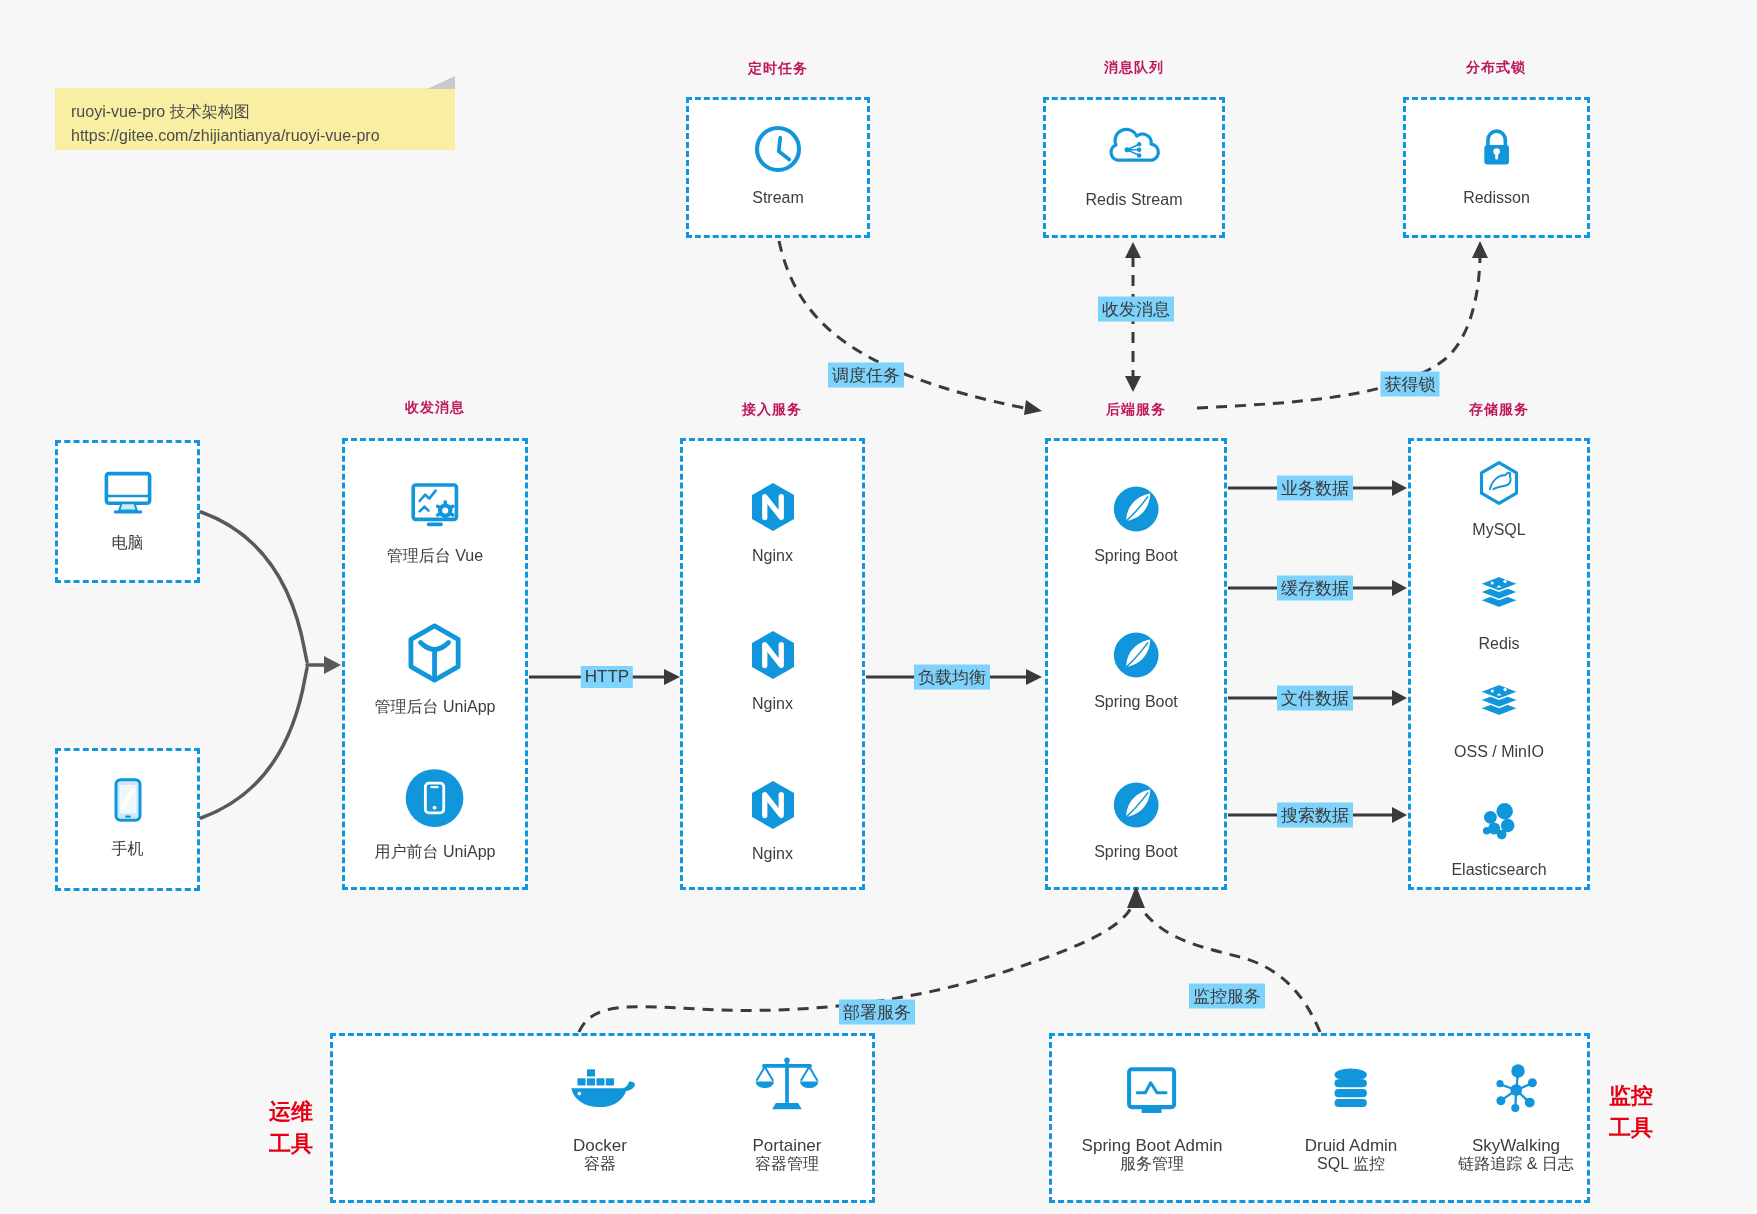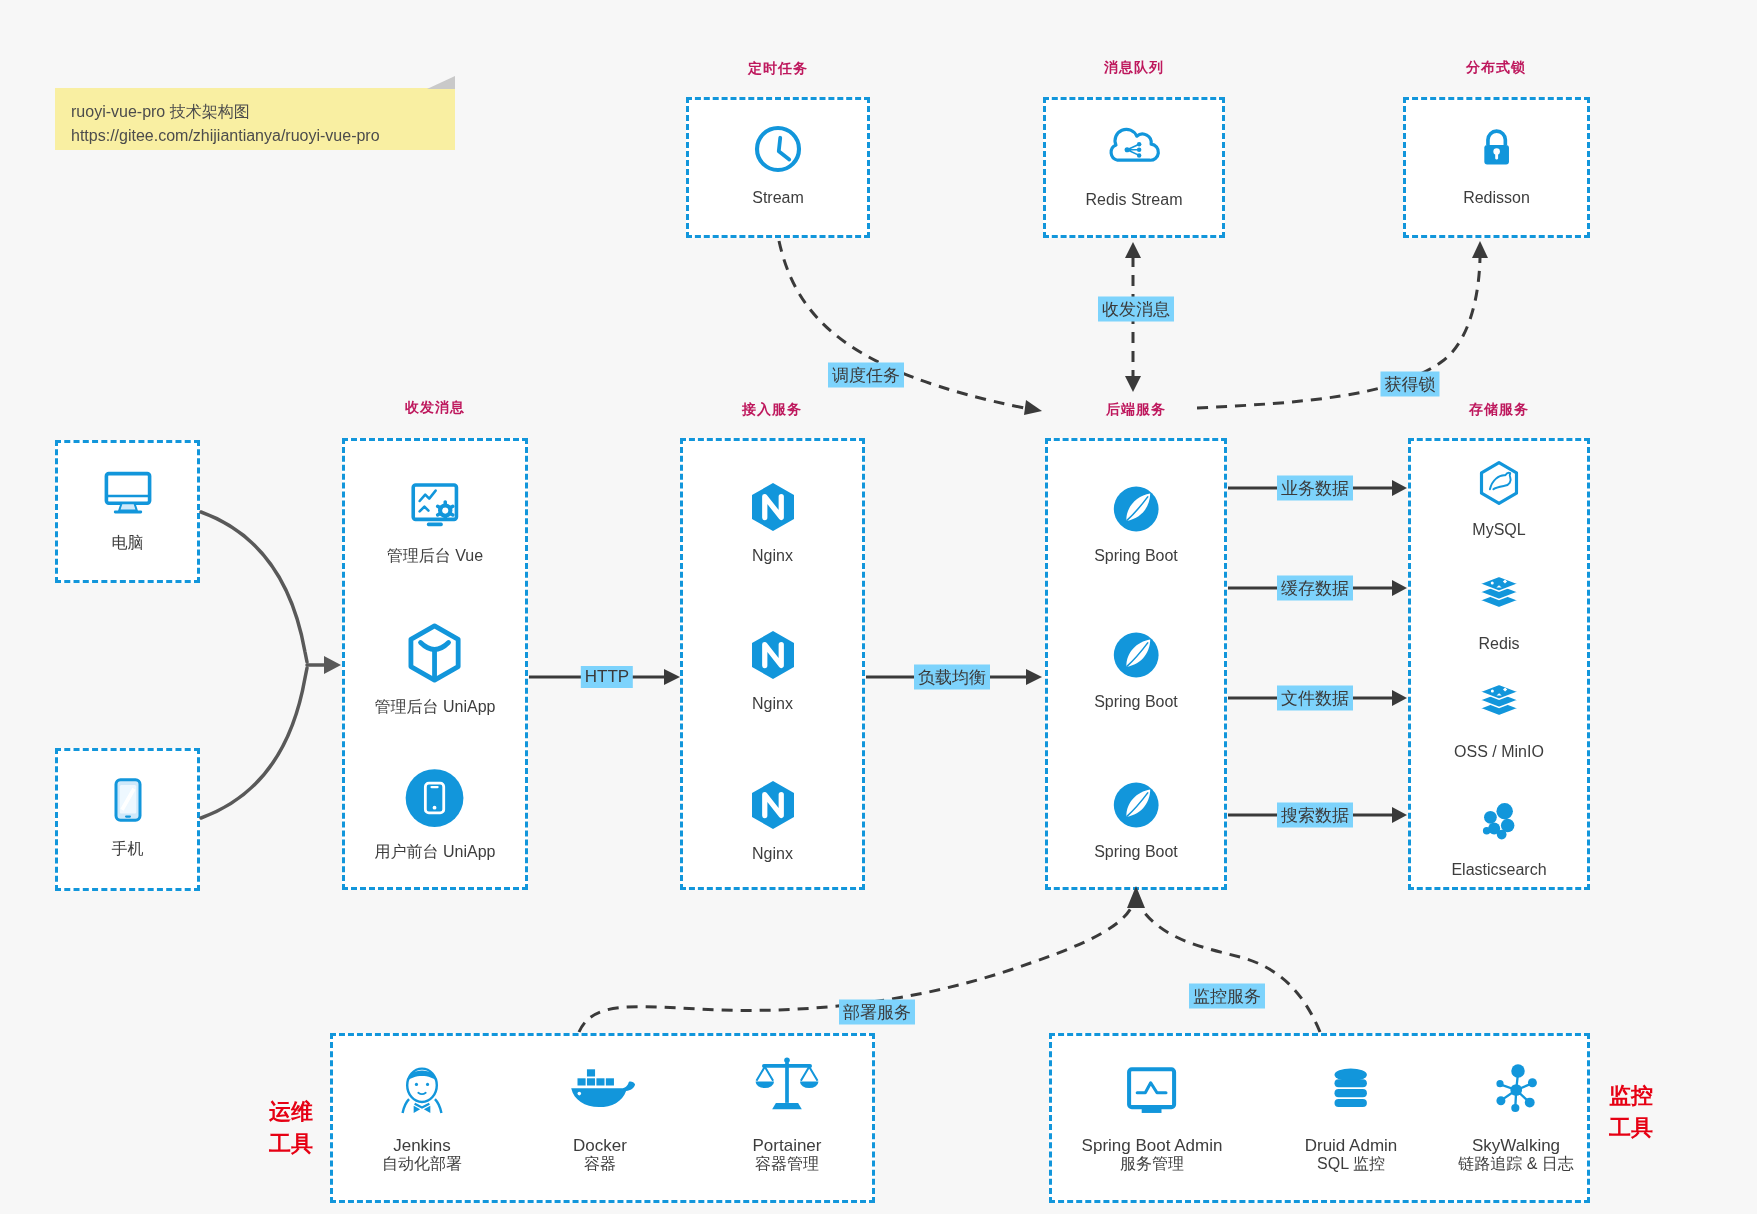--- a/index.html
+++ b/index.html
@@ -355,29 +355,20 @@
     </div>
     <div class="node" style="left:50%;top:350px">
       <svg class="ic" style="width:60px;height:60px">
           <use href="#i-es"></use>
         </svg>
       <div class="nlabel">Elasticsearch</div>
     </div>
   </div>
 
   <div class="dbox" style="left:330px;top:1033px;width:545px;height:170px">
-    <div class="node" style="left:89px;top:16px">
-      <svg class="ic" style="width:74px;height:74px">
-          <use href="#i-jenkins"></use>
-        </svg>
-      <div>
-        <div class="bname">Jenkins</div>
-        <div class="bdesc">自动化部署</div>
-      </div>
-    </div>
     <div class="node" style="left:267px;top:18px">
       <svg class="ic" style="width:72px;height:72px">
           <use href="#i-docker"></use>
         </svg>
       <div>
         <div class="bname">Docker</div>
         <div class="bdesc">容器</div>
       </div>
     </div>
     <div class="node" style="left:454px;top:16px">

